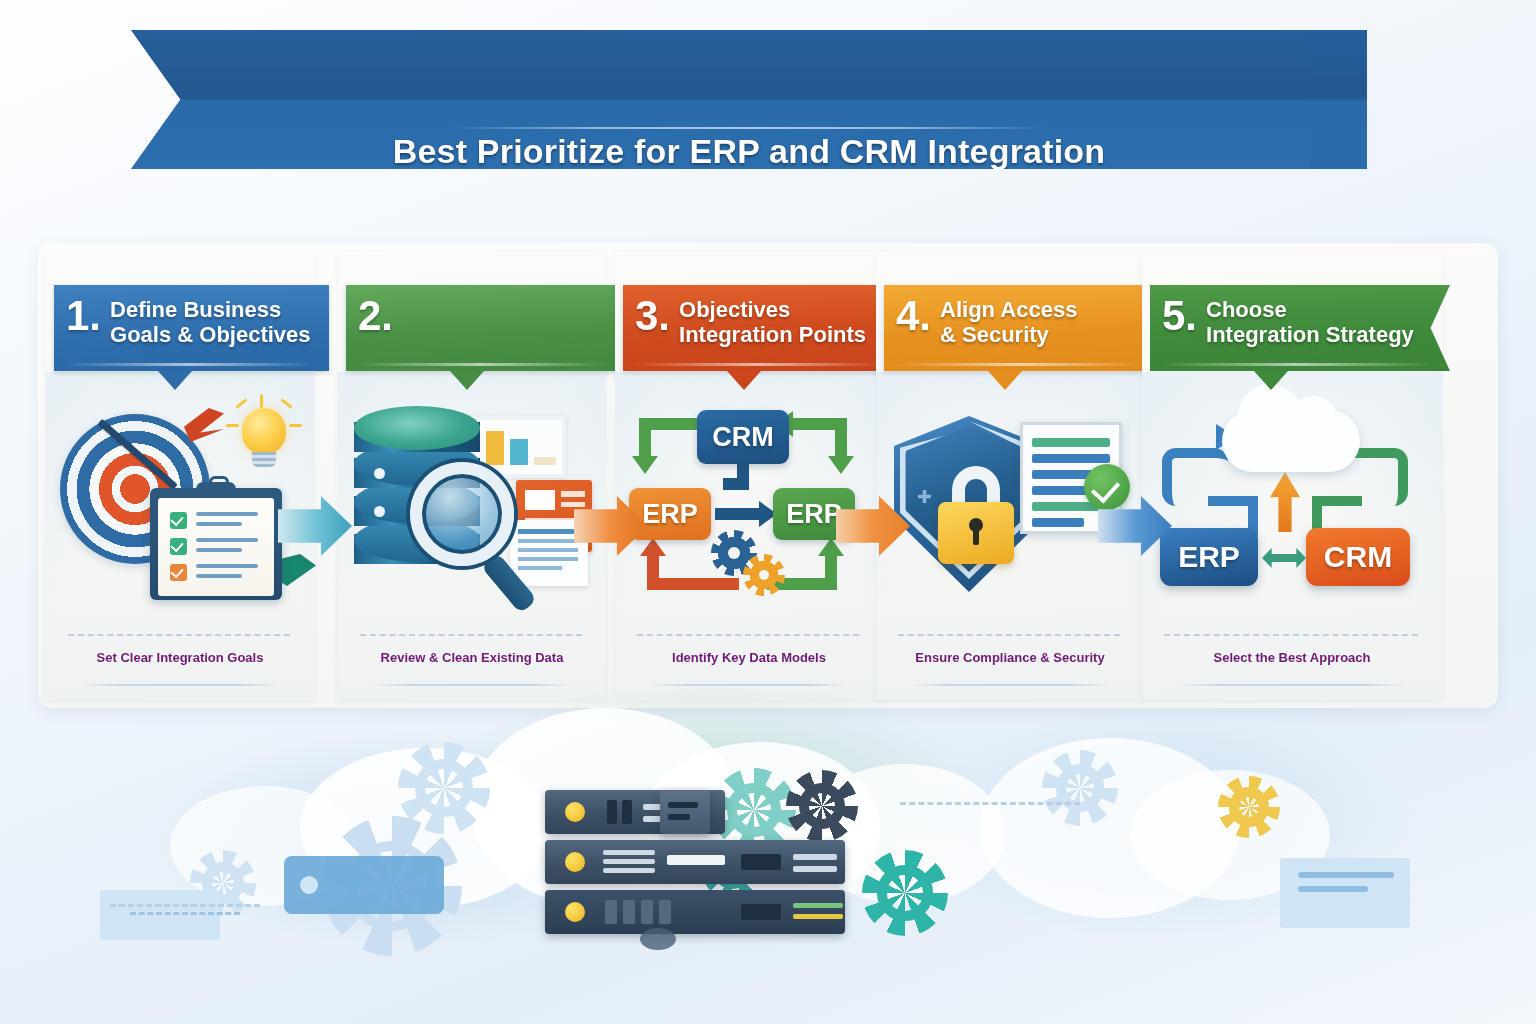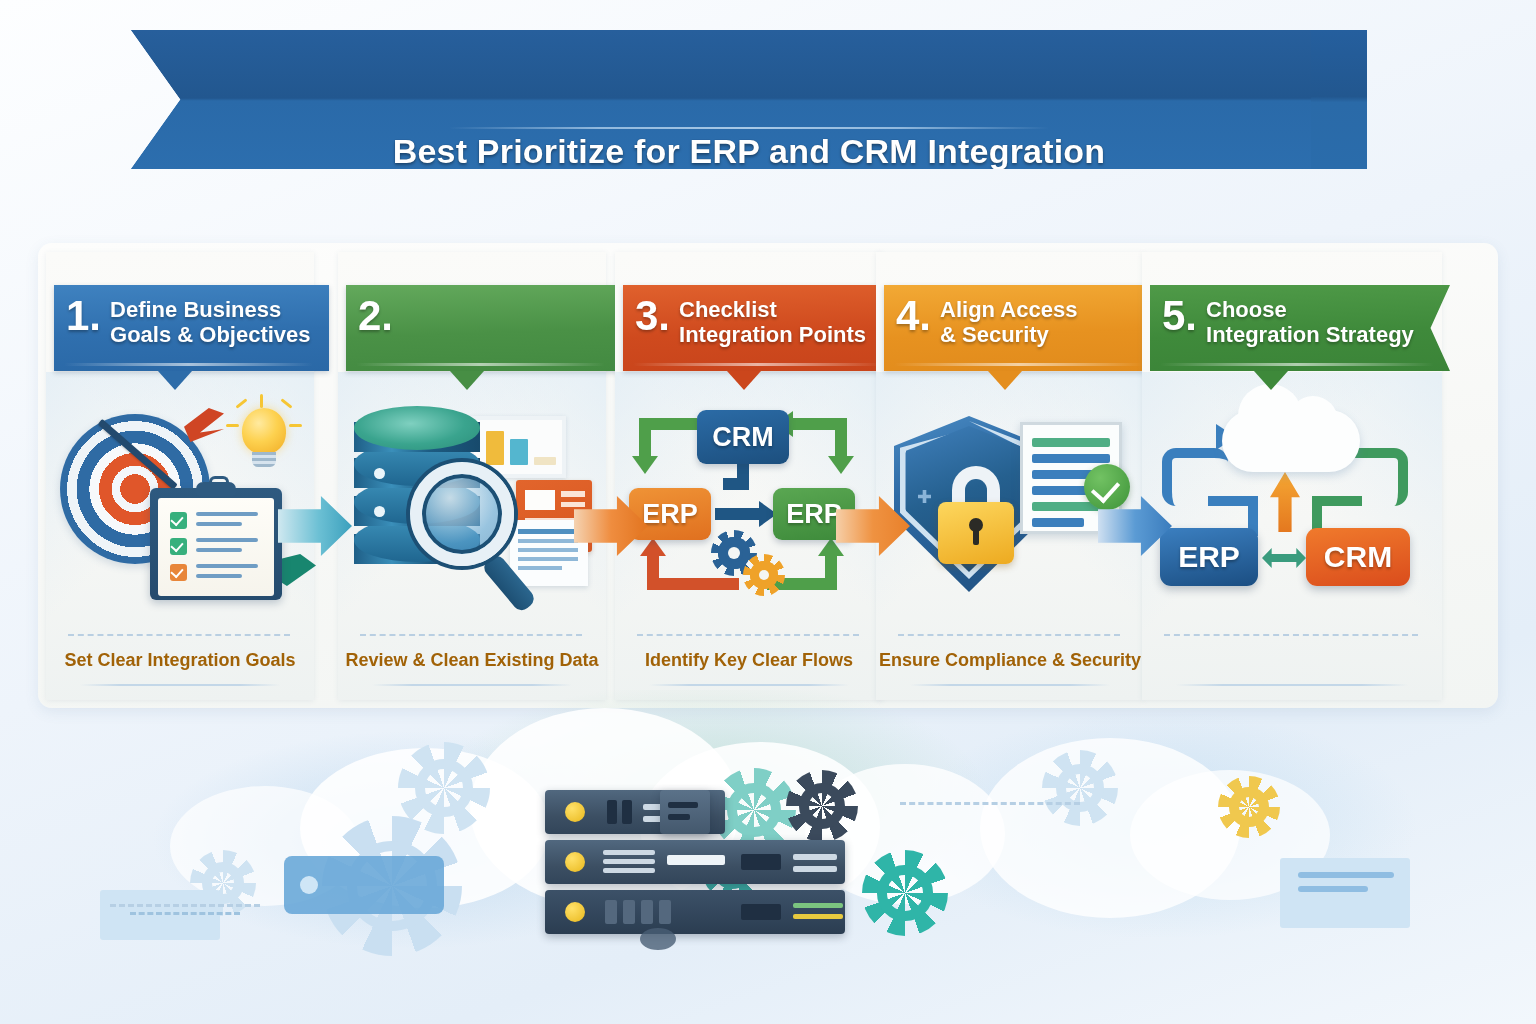--- a/index.html
+++ b/index.html
@@ -113,22 +113,22 @@
   }
 
   
   .cap-divider{
     position:absolute; left:22px; right:24px; top: 382px;
     border-top: 2px dashed #b9cfe2;
   }
   .caption {
     position: absolute; left: 0; right: 0; top: 398px;
     text-align: center;
-    color: #a16207;
-    font-size: 18px; font-weight: bold;
+    color: #701a75;
+    font-size: 13px; font-weight: bold;
     white-space: nowrap;
   }
   .cap-underline{
     position:absolute; left:34px; right:34px; top: 432px; height:2px;
     background: linear-gradient(90deg, rgba(190,212,232,0), #c3d7e8 20%, #c3d7e8 80%, rgba(190,212,232,0));
   }
 
   
   #card1 { left: 46px; }
   #card2 { left: 338px; }
@@ -455,27 +455,27 @@
         <i></i>
       </div>
 
     <div class="nodebox nb-crm">CRM</div>
     <div class="nodebox nb-erp-o">ERP</div>
     <div class="nodebox nb-erp-g">ERP</div>
   </div>
   <div class="card-head h-red">
     <span class="num">3.</span>
     <span class="txt">
-      <div>Checklist</div>
+      <div>Objectives</div>
       <div>Integration Points</div>
     </span>
   </div>
   <div class="notch n-red"></div>
   <div class="cap-divider"></div>
-  <div class="caption">Identify Key Clear Flows</div>
+  <div class="caption">Identify Key Data Models</div>
   <div class="cap-underline"></div>
 </div>
 
 <div class="card" id="card4">
   <div class="card-body"></div>
   <div class="ill">
     <div class="shield"></div>
     <div class="shield-rim"></div>
     <div class="shield-in"></div>
     <div class="cross"></div>
@@ -526,20 +526,21 @@
   </div>
   <div class="card-head h-green2">
     <span class="num">5.</span>
     <span class="txt">
       <div>Choose</div>
       <div>Integration Strategy</div>
     </span>
   </div>
   <div class="notch n-green2"></div>
   <div class="cap-divider"></div>
+  <div class="caption">Select the Best Approach</div>
   <div class="cap-underline"></div>
 </div>
 
 <div id="bottom">
 
   <div style="position:absolute;left:430px;top:-10px;width:560px;height:230px;border-radius:50%;
               background:radial-gradient(ellipse,rgba(150,205,175,.45),rgba(150,205,175,0) 70%);"></div>
   <div style="position:absolute;left:150px;top:40px;width:520px;height:220px;border-radius:50%;
               background:radial-gradient(ellipse,rgba(150,195,230,.45),rgba(150,195,230,0) 70%);"></div>
   <div style="position:absolute;left:900px;top:20px;width:520px;height:230px;border-radius:50%;

